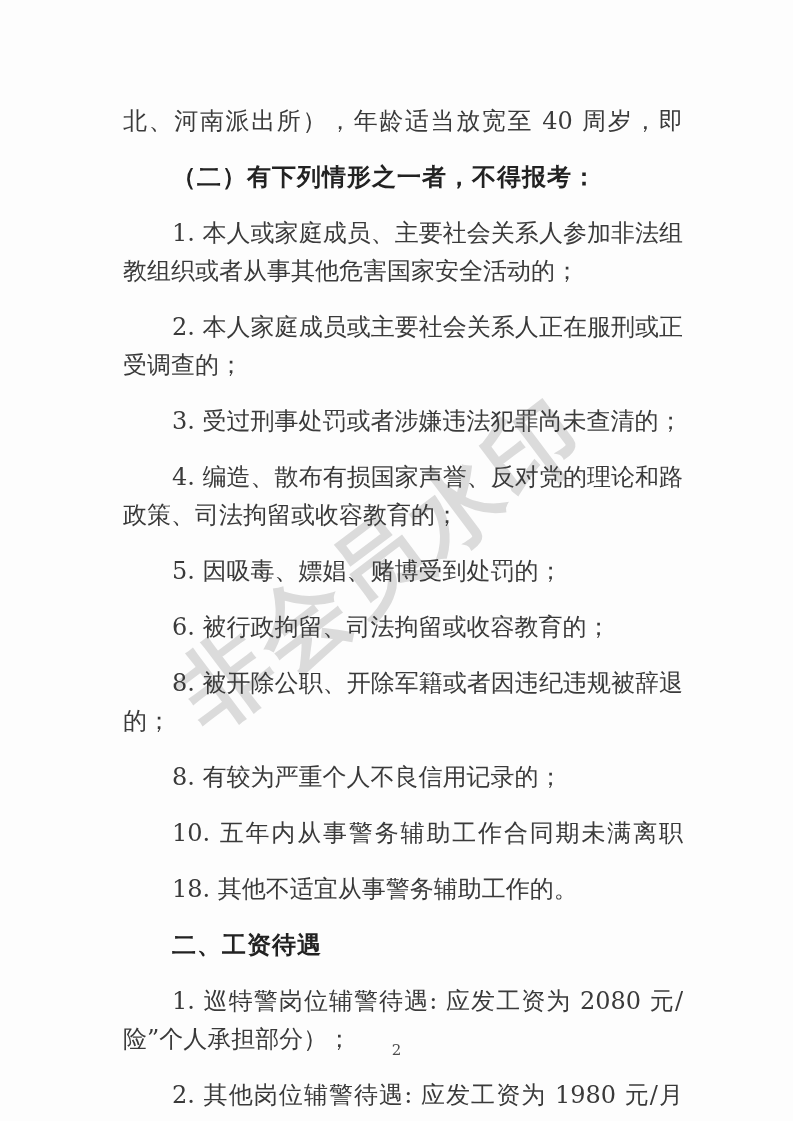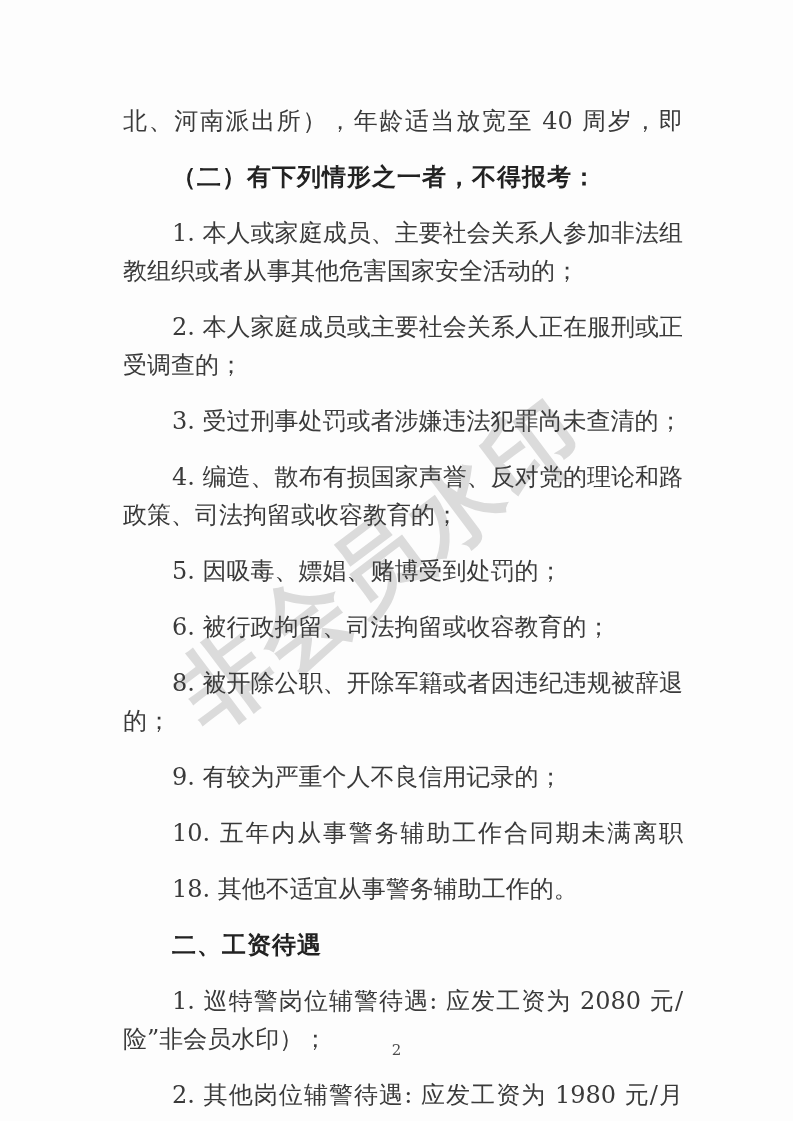--- a/index.html
+++ b/index.html
@@ -88,23 +88,23 @@
       <div class="line">教组织或者从事其他危害国家安全活动的；</div>
       <div class="line indent just">2. 本人家庭成员或主要社会关系人正在服刑或正在接</div>
       <div class="line">受调查的；</div>
       <div class="line indent">3. 受过刑事处罚或者涉嫌违法犯罪尚未查清的；</div>
       <div class="line indent just">4. 编造、散布有损国家声誉、反对党的理论和路线方针</div>
       <div class="line">政策、司法拘留或收容教育的；</div>
       <div class="line indent">5. 因吸毒、嫖娼、赌博受到处罚的；</div>
       <div class="line indent">6. 被行政拘留、司法拘留或收容教育的；</div>
       <div class="line indent just">8. 被开除公职、开除军籍或者因违纪违规被辞退解聘</div>
       <div class="line">的；</div>
-      <div class="line indent">9. 有较为严重个人不良信用记录的；</div>
+      <div class="line indent">8. 有较为严重个人不良信用记录的；</div>
       <div class="line indent">10. 五年内从事警务辅助工作合同期未满离职的；</div>
       <div class="line indent">18. 其他不适宜从事警务辅助工作的。</div>
       <div class="line indent bold">二、工资待遇</div>
       <div class="line indent just">1. 巡特警岗位辅警待遇: 应发工资为 2080 元/月（含“四</div>
-      <div class="line">险”非会员水印）；</div>
+      <div class="line">险”个人承担部分）；</div>
       <div class="line indent just">2. 其他岗位辅警待遇: 应发工资为 1980 元/月（含 “四</div>
     </div>
 
   <div class="page-number">2</div>
 </div>
 
 </body></html>

